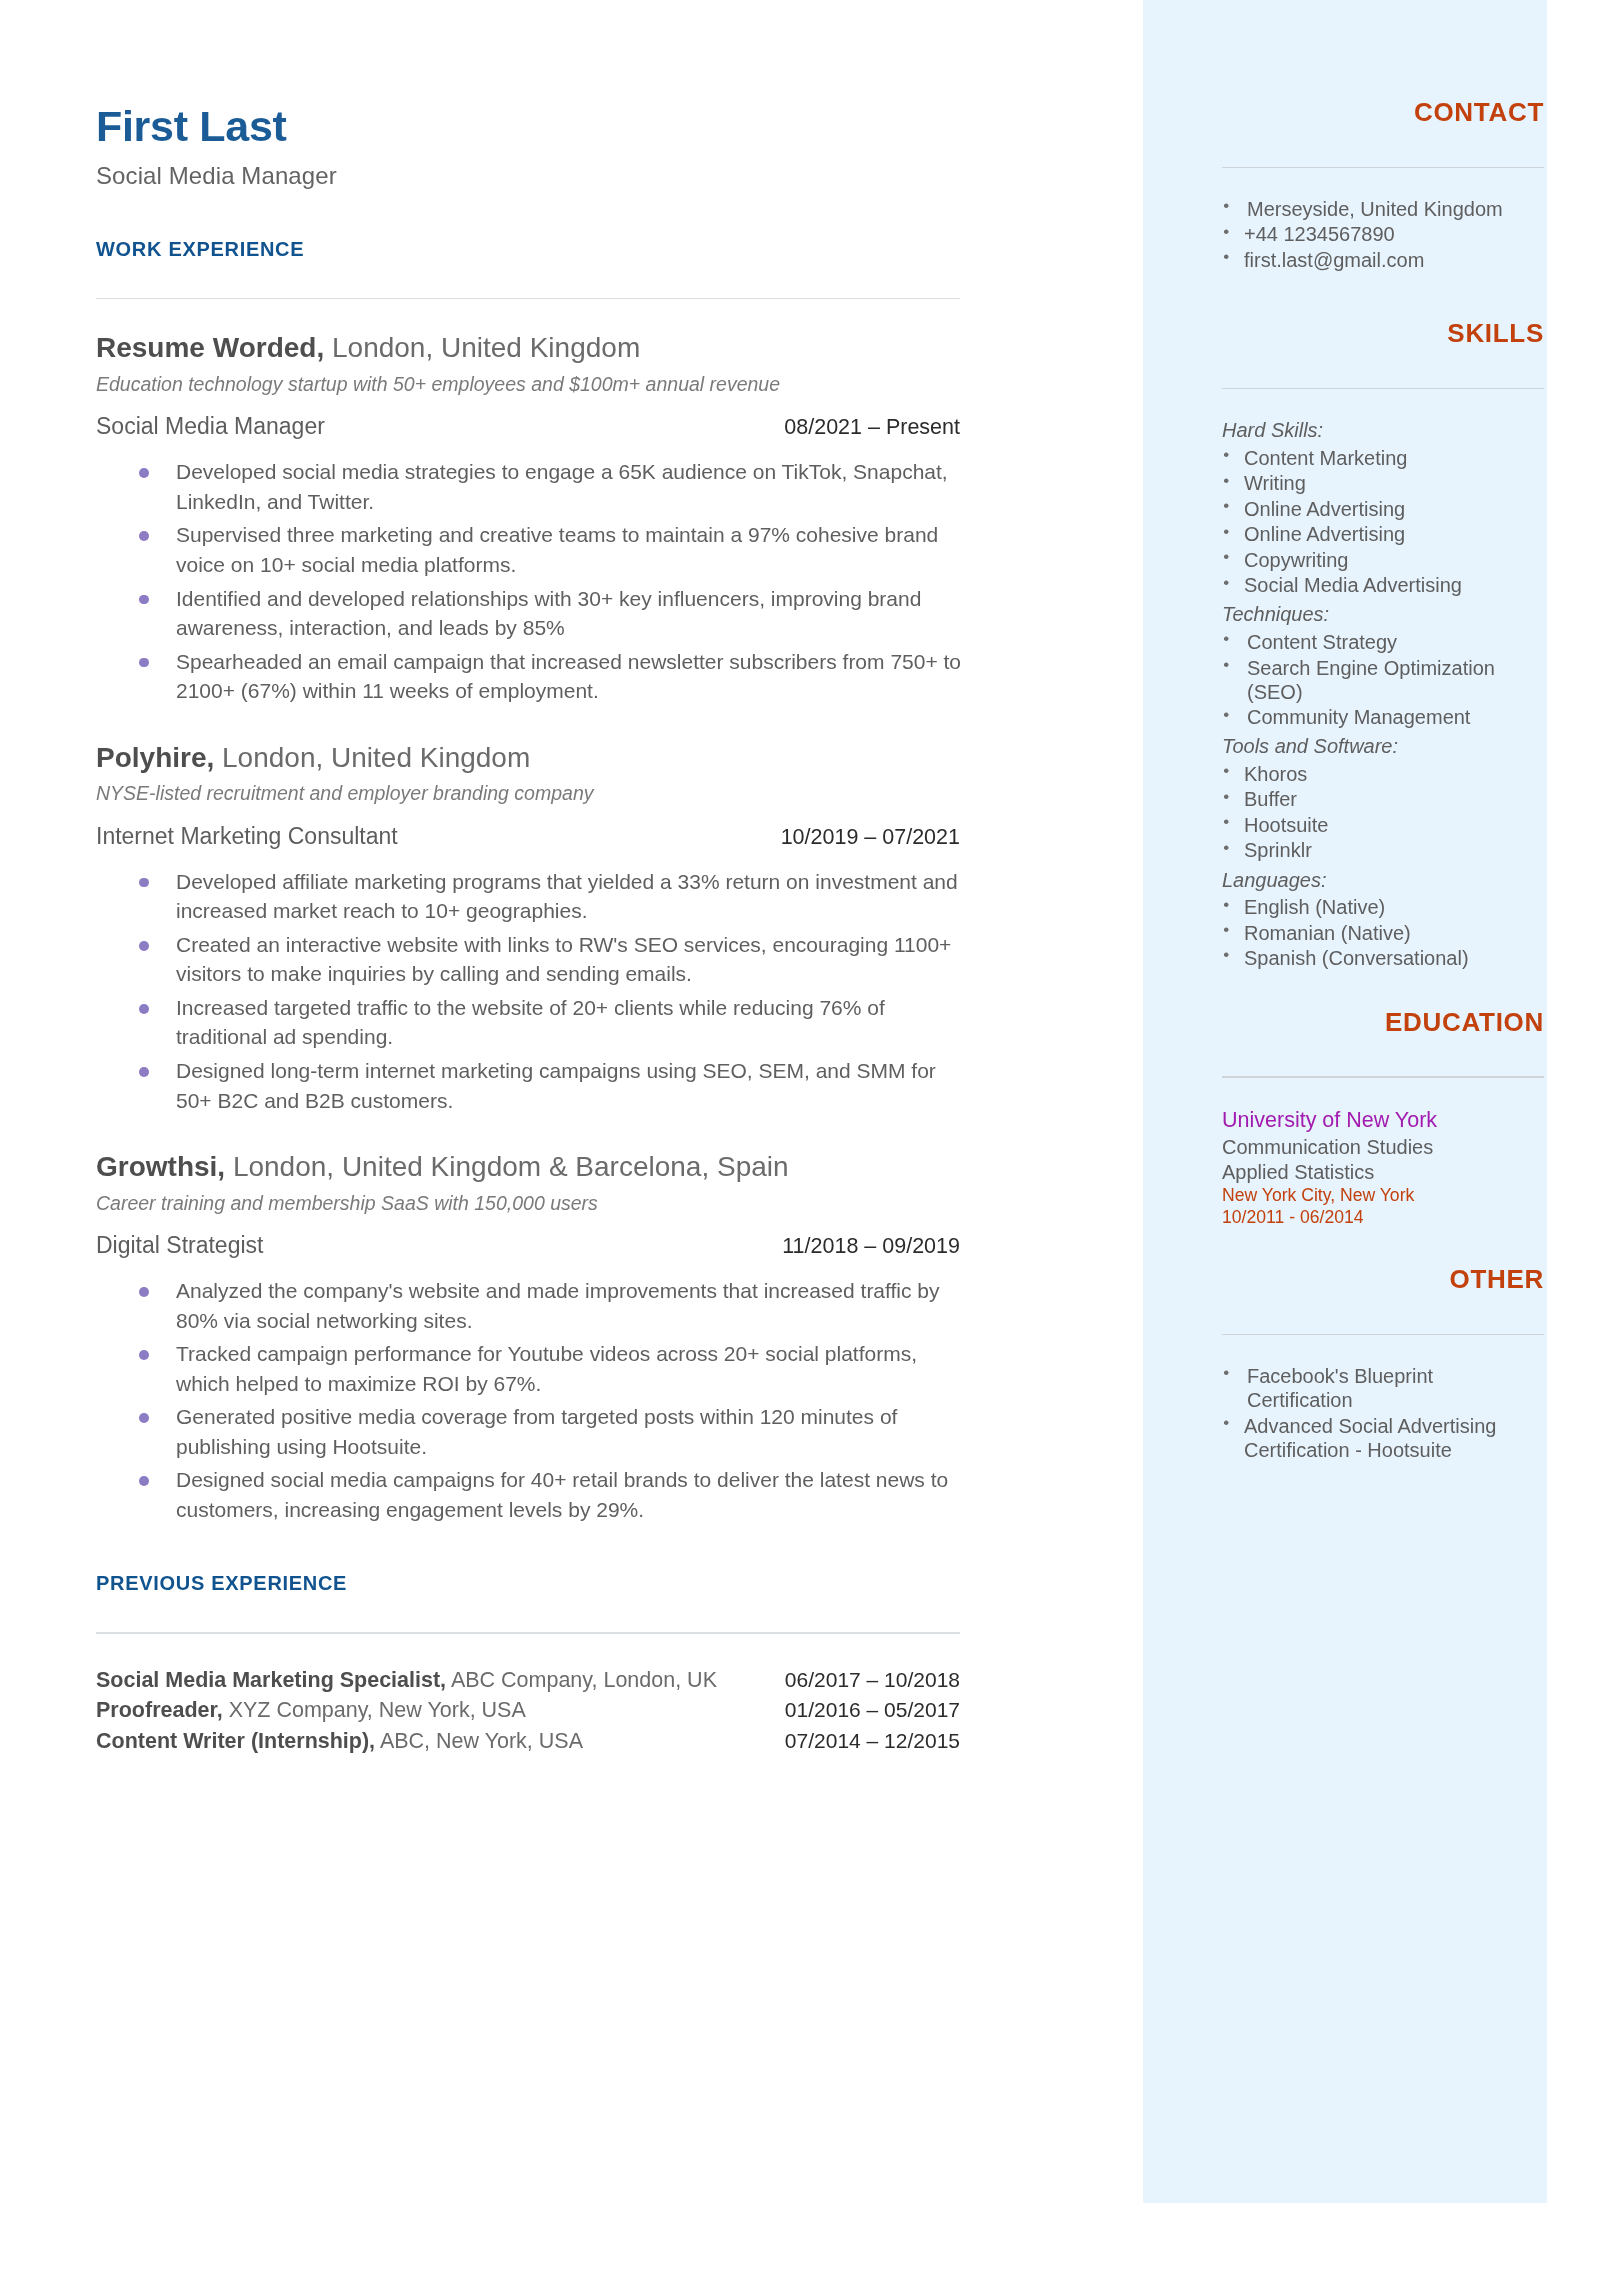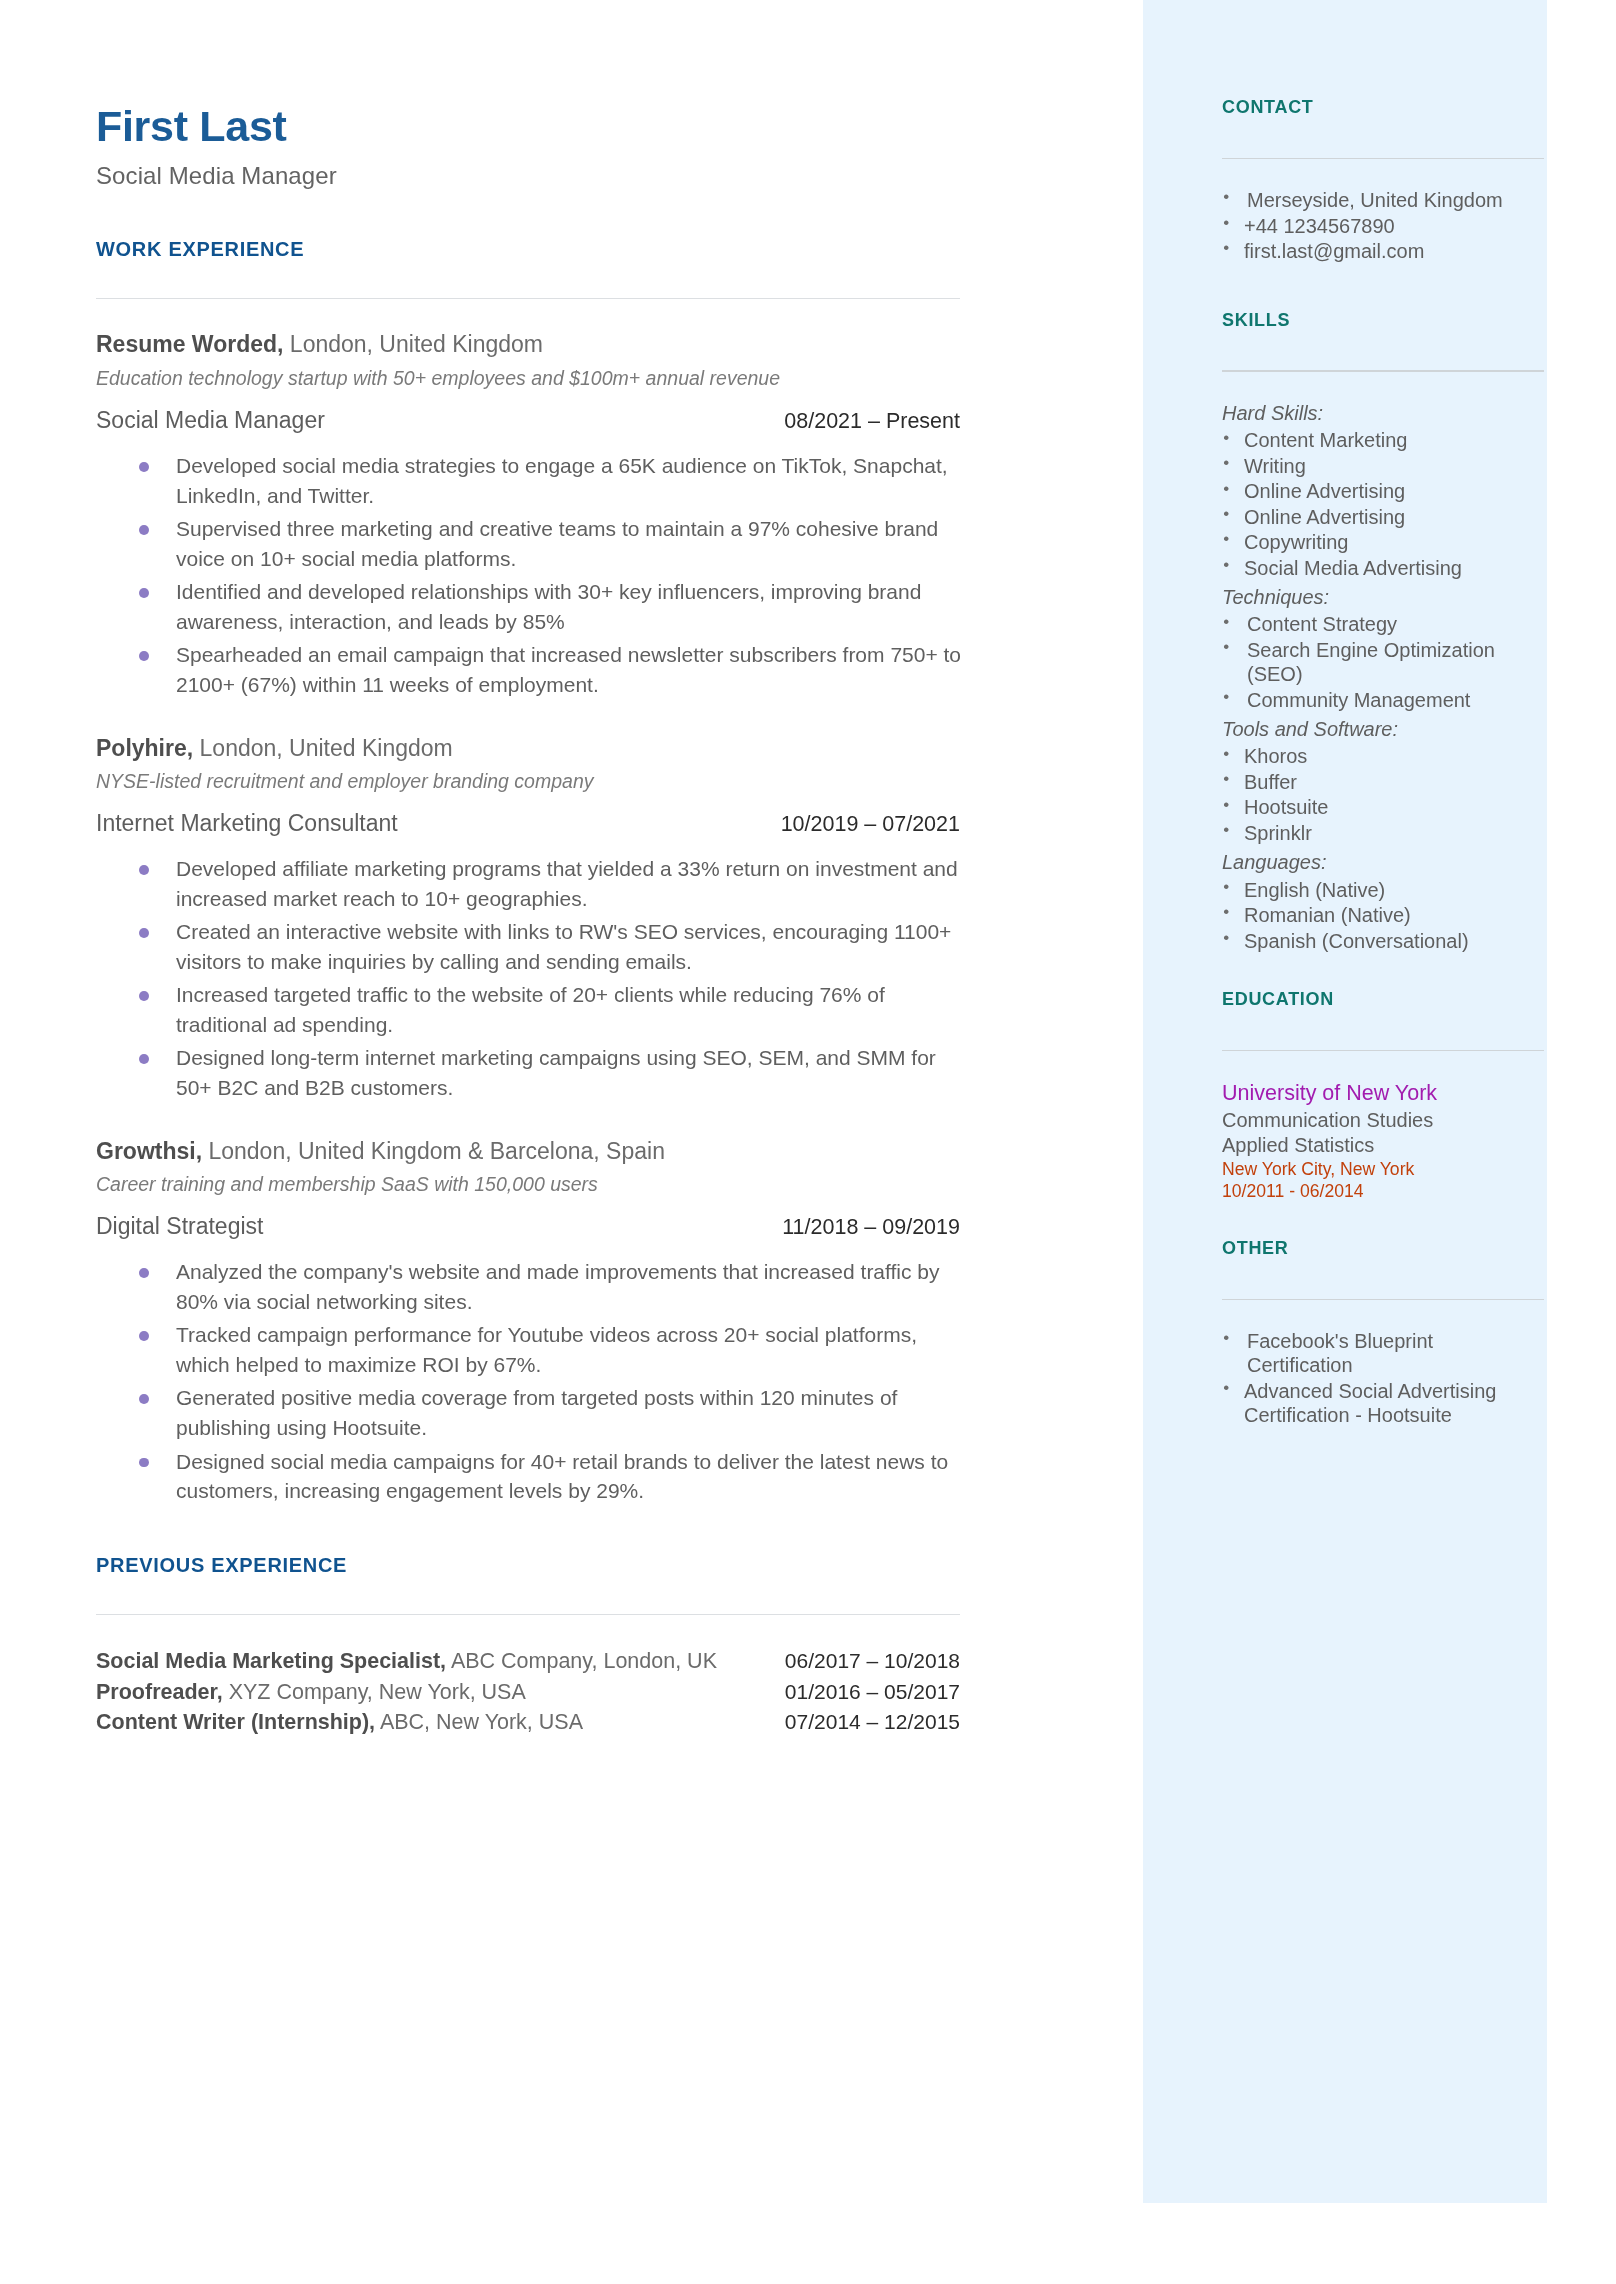--- a/index.html
+++ b/index.html
@@ -27,25 +27,26 @@
     top: 0;
     width: 473px;
     height: 2203px;
     background: #e7f3fd;
     padding: 98px 72px 0 79px;
   }
 
   .side-section { margin-bottom: 0; }
 
   .side-heading {
-    color: #0f766e;
-    font-size: 18px;
+    color: #c2410c;
+    font-size: 26px;
     font-weight: bold;
     letter-spacing: 0.7px;
     line-height: 1.1;
+    text-align: right;
   }
 
   .side-rule {
     height: 1.3px;
     background: #cfd4d8;
     margin-top: 40px;
     margin-bottom: 29px;
     width: 322px;
   }
 
@@ -134,21 +135,21 @@
     height: 1.3px;
     background: #dcdfe2;
     margin-top: 37px;
     margin-bottom: 31px;
     width: 864px;
   }
 
   .job { margin-bottom: 0; }
 
   .company-line {
-    font-size: 23px;
+    font-size: 28px;
     color: #6b6b6b;
     line-height: 1.25;
   }
   .company-line .company {
     font-weight: bold;
     color: #4e4e4e;
   }
 
   .company-desc {
     font-size: 19.5px;

